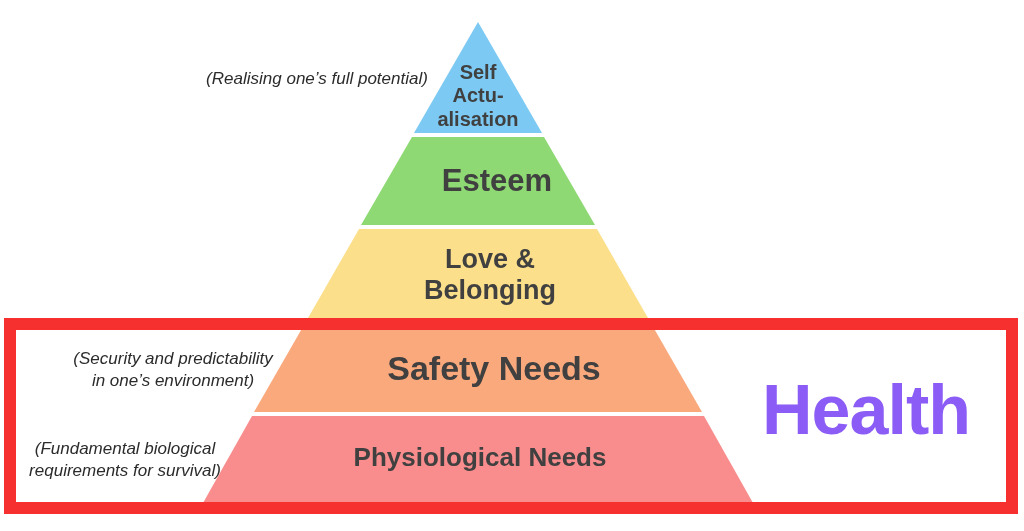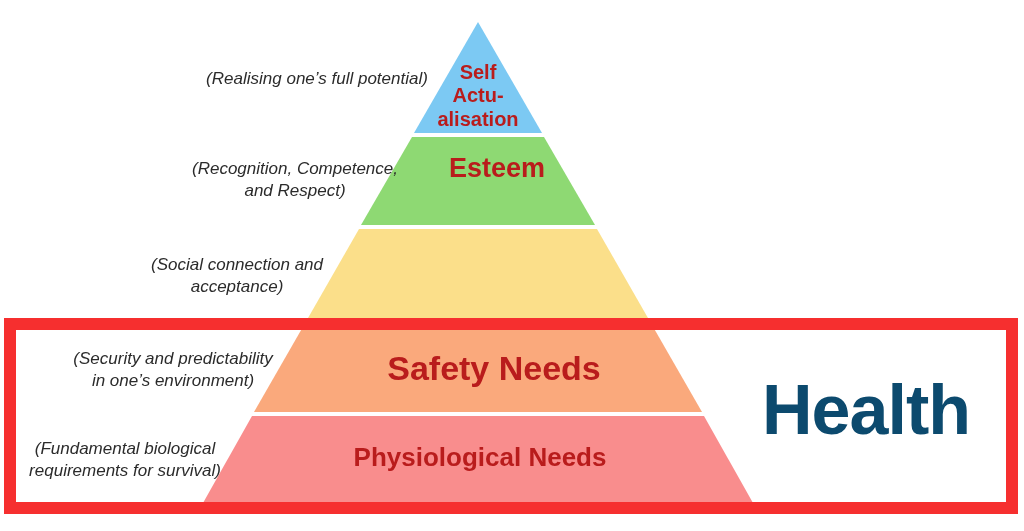--- a/index.html
+++ b/index.html
@@ -17,70 +17,68 @@
   .band-phys  { clip-path: polygon(252px 416px, 704px 416px, 753px 503px, 203px 503px); }
 
   
   .red-box {
     position: absolute; left: 4px; top: 318px; width: 1014px; height: 196px;
     border-style: solid; border-width: 12px; z-index: 3;
   }
 
   .label {
     position: absolute; z-index: 4; transform: translate(-50%, -50%);
-    font-weight: 800; color: #b91c1c; text-align: center; white-space: pre-line;
+    font-weight: 800; color: #404040; text-align: center; white-space: pre-line;
   }
   .label-self  { left: 478px; top: 96px;  font-size: 20px; line-height: 1.17; }
-  .label-esteem{ left: 497px; top: 168px; font-size: 27px; }
+  .label-esteem{ left: 497px; top: 181px; font-size: 31px; }
   .label-love  { left: 490px; top: 275px; font-size: 27px; line-height: 1.15; }
   .label-safety{ left: 494px; top: 368px; font-size: 34px; }
   .label-phys  { left: 480px; top: 457px; font-size: 26px; text-align: center; }
 
   .annotation {
     position: absolute; z-index: 4; transform: translate(-50%, -50%);
     font-style: italic; font-size: 17px; line-height: 1.3; color: #2b2b2b;
     text-align: center; white-space: pre-line;
   }
   .anno-1 { left: 317px; top: 79px;  }
   .anno-2 { left: 295px; top: 180px; }
   .anno-3 { left: 237px; top: 276px; }
   .anno-4 { left: 173px; top: 370px; }
   .anno-5 { left: 125px; top: 460px; }
 
   .health-label {
     position: absolute; z-index: 4; transform: translate(-50%, -50%);
     left: 866px; top: 410px; font-size: 70px; font-weight: 800;
-    letter-spacing: -1px; color: #0c4a6e;
+    letter-spacing: -1px; color: #8b5cf6;
   }
 </style>
 </head>
 <body>
 
 <div class="stage">
 
   <div class="band band-self" style="background: rgb(124, 201, 243);"></div>
   <div class="band band-esteem" style="background: rgb(142, 217, 115);"></div>
   <div class="band band-love" style="background: rgb(251, 223, 138);"></div>
   <div class="band band-safety" style="background: rgb(250, 169, 124);"></div>
   <div class="band band-phys" style="background: rgb(249, 141, 141);"></div>
 
   <div class="red-box" style="border-color: rgb(246, 47, 47);"></div>
 
   <div class="label label-self">Self
 Actu-
 alisation</div>
   <div class="label label-esteem">Esteem</div>
+  <div class="label label-love">Love &amp;
+Belonging</div>
   <div class="label label-safety">Safety Needs</div>
   <div class="label label-phys">Physiological Needs</div>
 
   <div class="annotation anno-1">(Realising one’s full potential)</div>
-  <div class="annotation anno-2">(Recognition, Competence,
-and Respect)</div>
-  <div class="annotation anno-3">(Social connection and
-acceptance)</div>
   <div class="annotation anno-4">(Security and predictability
 in one’s environment)</div>
   <div class="annotation anno-5">(Fundamental biological
 requirements for survival)</div>
 
   <div class="health-label">Health</div>
 
 </div>
 
 </body></html>

